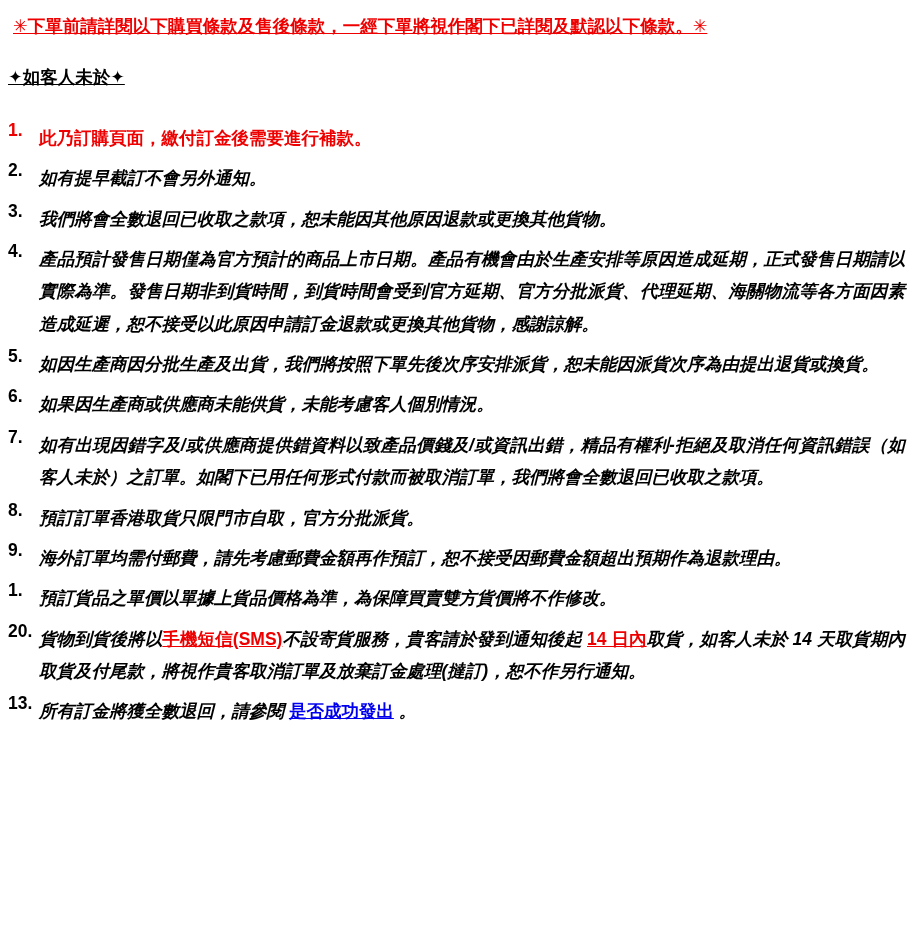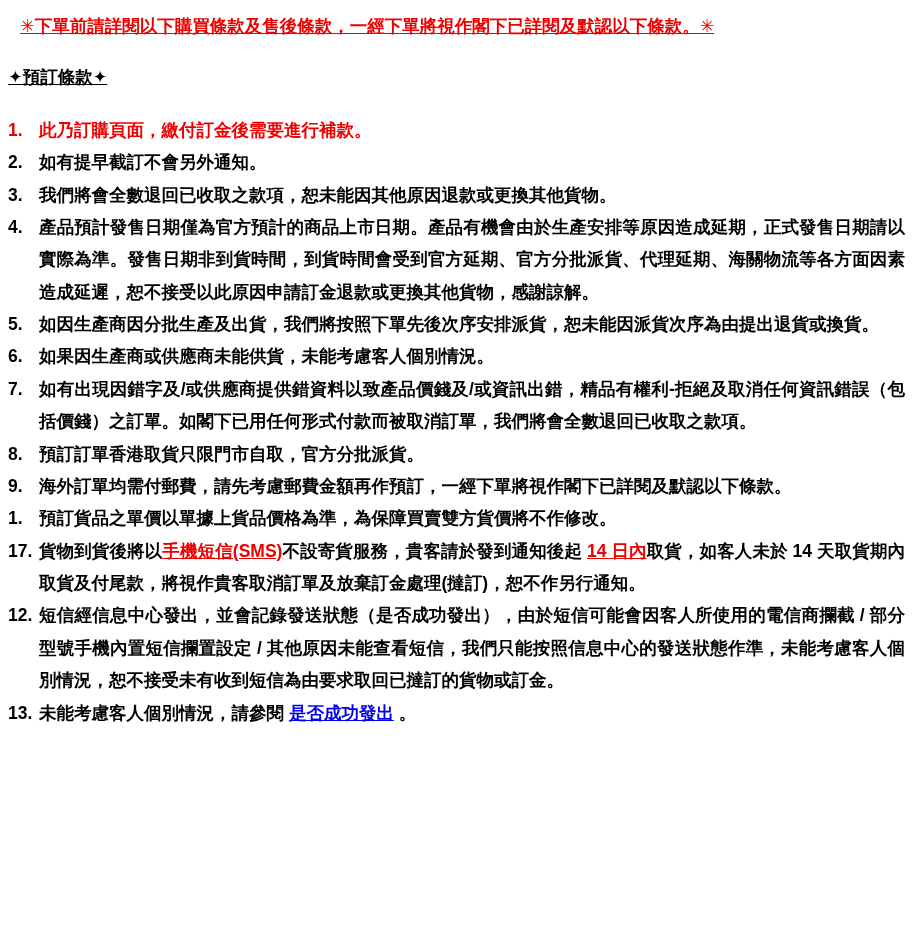--- a/index.html
+++ b/index.html
@@ -18,21 +18,21 @@
   .page {
     box-sizing: border-box;
     width: 913px;
     padding: 10px 8px 14px 8px;
     font-size: 17.5px;
     line-height: 1.85;
   }
   .notice {
     color: var(--warning-red, #ee0000);
     text-decoration: underline;
-    margin: 0 0 19px 12px;
+    margin: 0 0 19px 5px;
   }
   .section-title {
     color: var(--text-black, #000000);
     text-decoration: underline;
     margin: 0 0 20px 0;
   }
   .terms-list {
     list-style: none;
     margin: 0;
     padding: 0;
@@ -41,44 +41,46 @@
     display: flex;
     align-items: flex-start;
   }
   .term-num {
     flex: 0 0 31px;
     white-space: nowrap;
   }
   .term-body {
     flex: 1 1 auto;
     text-align: justify;
+    margin-top: 8px;
   }
   .normal {
     color: inherit;
+    font-style: italic;
   }
   .red, .term-num.red {
     color: var(--warning-red, #ee0000);
   }
   .red-underline {
     color: var(--warning-red, #ee0000);
     text-decoration: underline;
   }
   a.link {
     color: var(--link-blue, #0000ee);
     text-decoration: underline;
     font-weight: 700;
     cursor: pointer;
   }
 </style>
 </head>
 <body>
 
 <div class="page">
   <div class="notice">✳下單前請詳閱以下購買條款及售後條款，一經下單將視作閣下已詳閱及默認以下條款。✳</div>
-  <div class="section-title">✦預訂條款✦</div>
+  <div class="section-title">✦如客人未於✦</div>
   <ol class="terms-list" id="terms-list">
       <li class="term-item">
         <span class="term-num red">1.</span>
         <span class="term-body"><span class="red">此乃訂購頁面，繳付訂金後需要進行補款。</span></span>
       </li>
       <li class="term-item">
         <span class="term-num">2.</span>
         <span class="term-body"><span class="normal">如有提早截訂不會另外通知。</span></span>
       </li>
       <li class="term-item">
@@ -92,40 +94,36 @@
       <li class="term-item">
         <span class="term-num">5.</span>
         <span class="term-body"><span class="normal">如因生產商因分批生產及出貨，我們將按照下單先後次序安排派貨，恕未能因派貨次序為由提出退貨或換貨。</span></span>
       </li>
       <li class="term-item">
         <span class="term-num">6.</span>
         <span class="term-body"><span class="normal">如果因生產商或供應商未能供貨，未能考慮客人個別情況。</span></span>
       </li>
       <li class="term-item">
         <span class="term-num">7.</span>
-        <span class="term-body"><span class="normal">如有出現因錯字及/或供應商提供錯資料以致產品價錢及/或資訊出錯，精品有權利-拒絕及取消任何資訊錯誤（包括價錢）之訂單。如閣下已用任何形式付款而被取消訂單，我們將會全數退回已收取之款項。</span></span>
+        <span class="term-body"><span class="normal">如有出現因錯字及/或供應商提供錯資料以致產品價錢及/或資訊出錯，精品有權利-拒絕及取消任何資訊錯誤（如客人未於）之訂單。如閣下已用任何形式付款而被取消訂單，我們將會全數退回已收取之款項。</span></span>
       </li>
       <li class="term-item">
         <span class="term-num">8.</span>
         <span class="term-body"><span class="normal">預訂訂單香港取貨只限門市自取，官方分批派貨。</span></span>
       </li>
       <li class="term-item">
         <span class="term-num">9.</span>
-        <span class="term-body"><span class="normal">海外訂單均需付郵費，請先考慮郵費金額再作預訂，一經下單將視作閣下已詳閱及默認以下條款。</span></span>
+        <span class="term-body"><span class="normal">海外訂單均需付郵費，請先考慮郵費金額再作預訂，恕不接受因郵費金額超出預期作為退款理由。</span></span>
       </li>
       <li class="term-item">
         <span class="term-num">1.</span>
         <span class="term-body"><span class="normal">預訂貨品之單價以單據上貨品價格為準，為保障買賣雙方貨價將不作修改。</span></span>
       </li>
       <li class="term-item">
-        <span class="term-num">17.</span>
+        <span class="term-num">20.</span>
         <span class="term-body"><span class="normal">貨物到貨後將以</span><span class="red-underline">手機短信(SMS)</span><span class="normal">不設寄貨服務，貴客請於發到通知後起 </span><span class="red-underline">14 日內</span><span class="normal">取貨，如客人未於 14 天取貨期內取貨及付尾款，將視作貴客取消訂單及放棄訂金處理(撻訂)，恕不作另行通知。</span></span>
       </li>
       <li class="term-item">
-        <span class="term-num">12.</span>
-        <span class="term-body"><span class="normal">短信經信息中心發出，並會記錄發送狀態（是否成功發出），由於短信可能會因客人所使用的電信商攔截 / 部分型號手機內置短信攔置設定 / 其他原因未能查看短信，我們只能按照信息中心的發送狀態作準，未能考慮客人個別情況，恕不接受未有收到短信為由要求取回已撻訂的貨物或訂金。</span></span>
-      </li>
-      <li class="term-item">
         <span class="term-num">13.</span>
-        <span class="term-body"><span class="normal">未能考慮客人個別情況，請參閱 </span><a class="link" href="#">是否成功發出</a><span class="normal"> 。</span></span>
+        <span class="term-body"><span class="normal">所有訂金將獲全數退回，請參閱 </span><a class="link" href="#">是否成功發出</a><span class="normal"> 。</span></span>
       </li>
     </ol>
 </div>
 
 </body></html>

